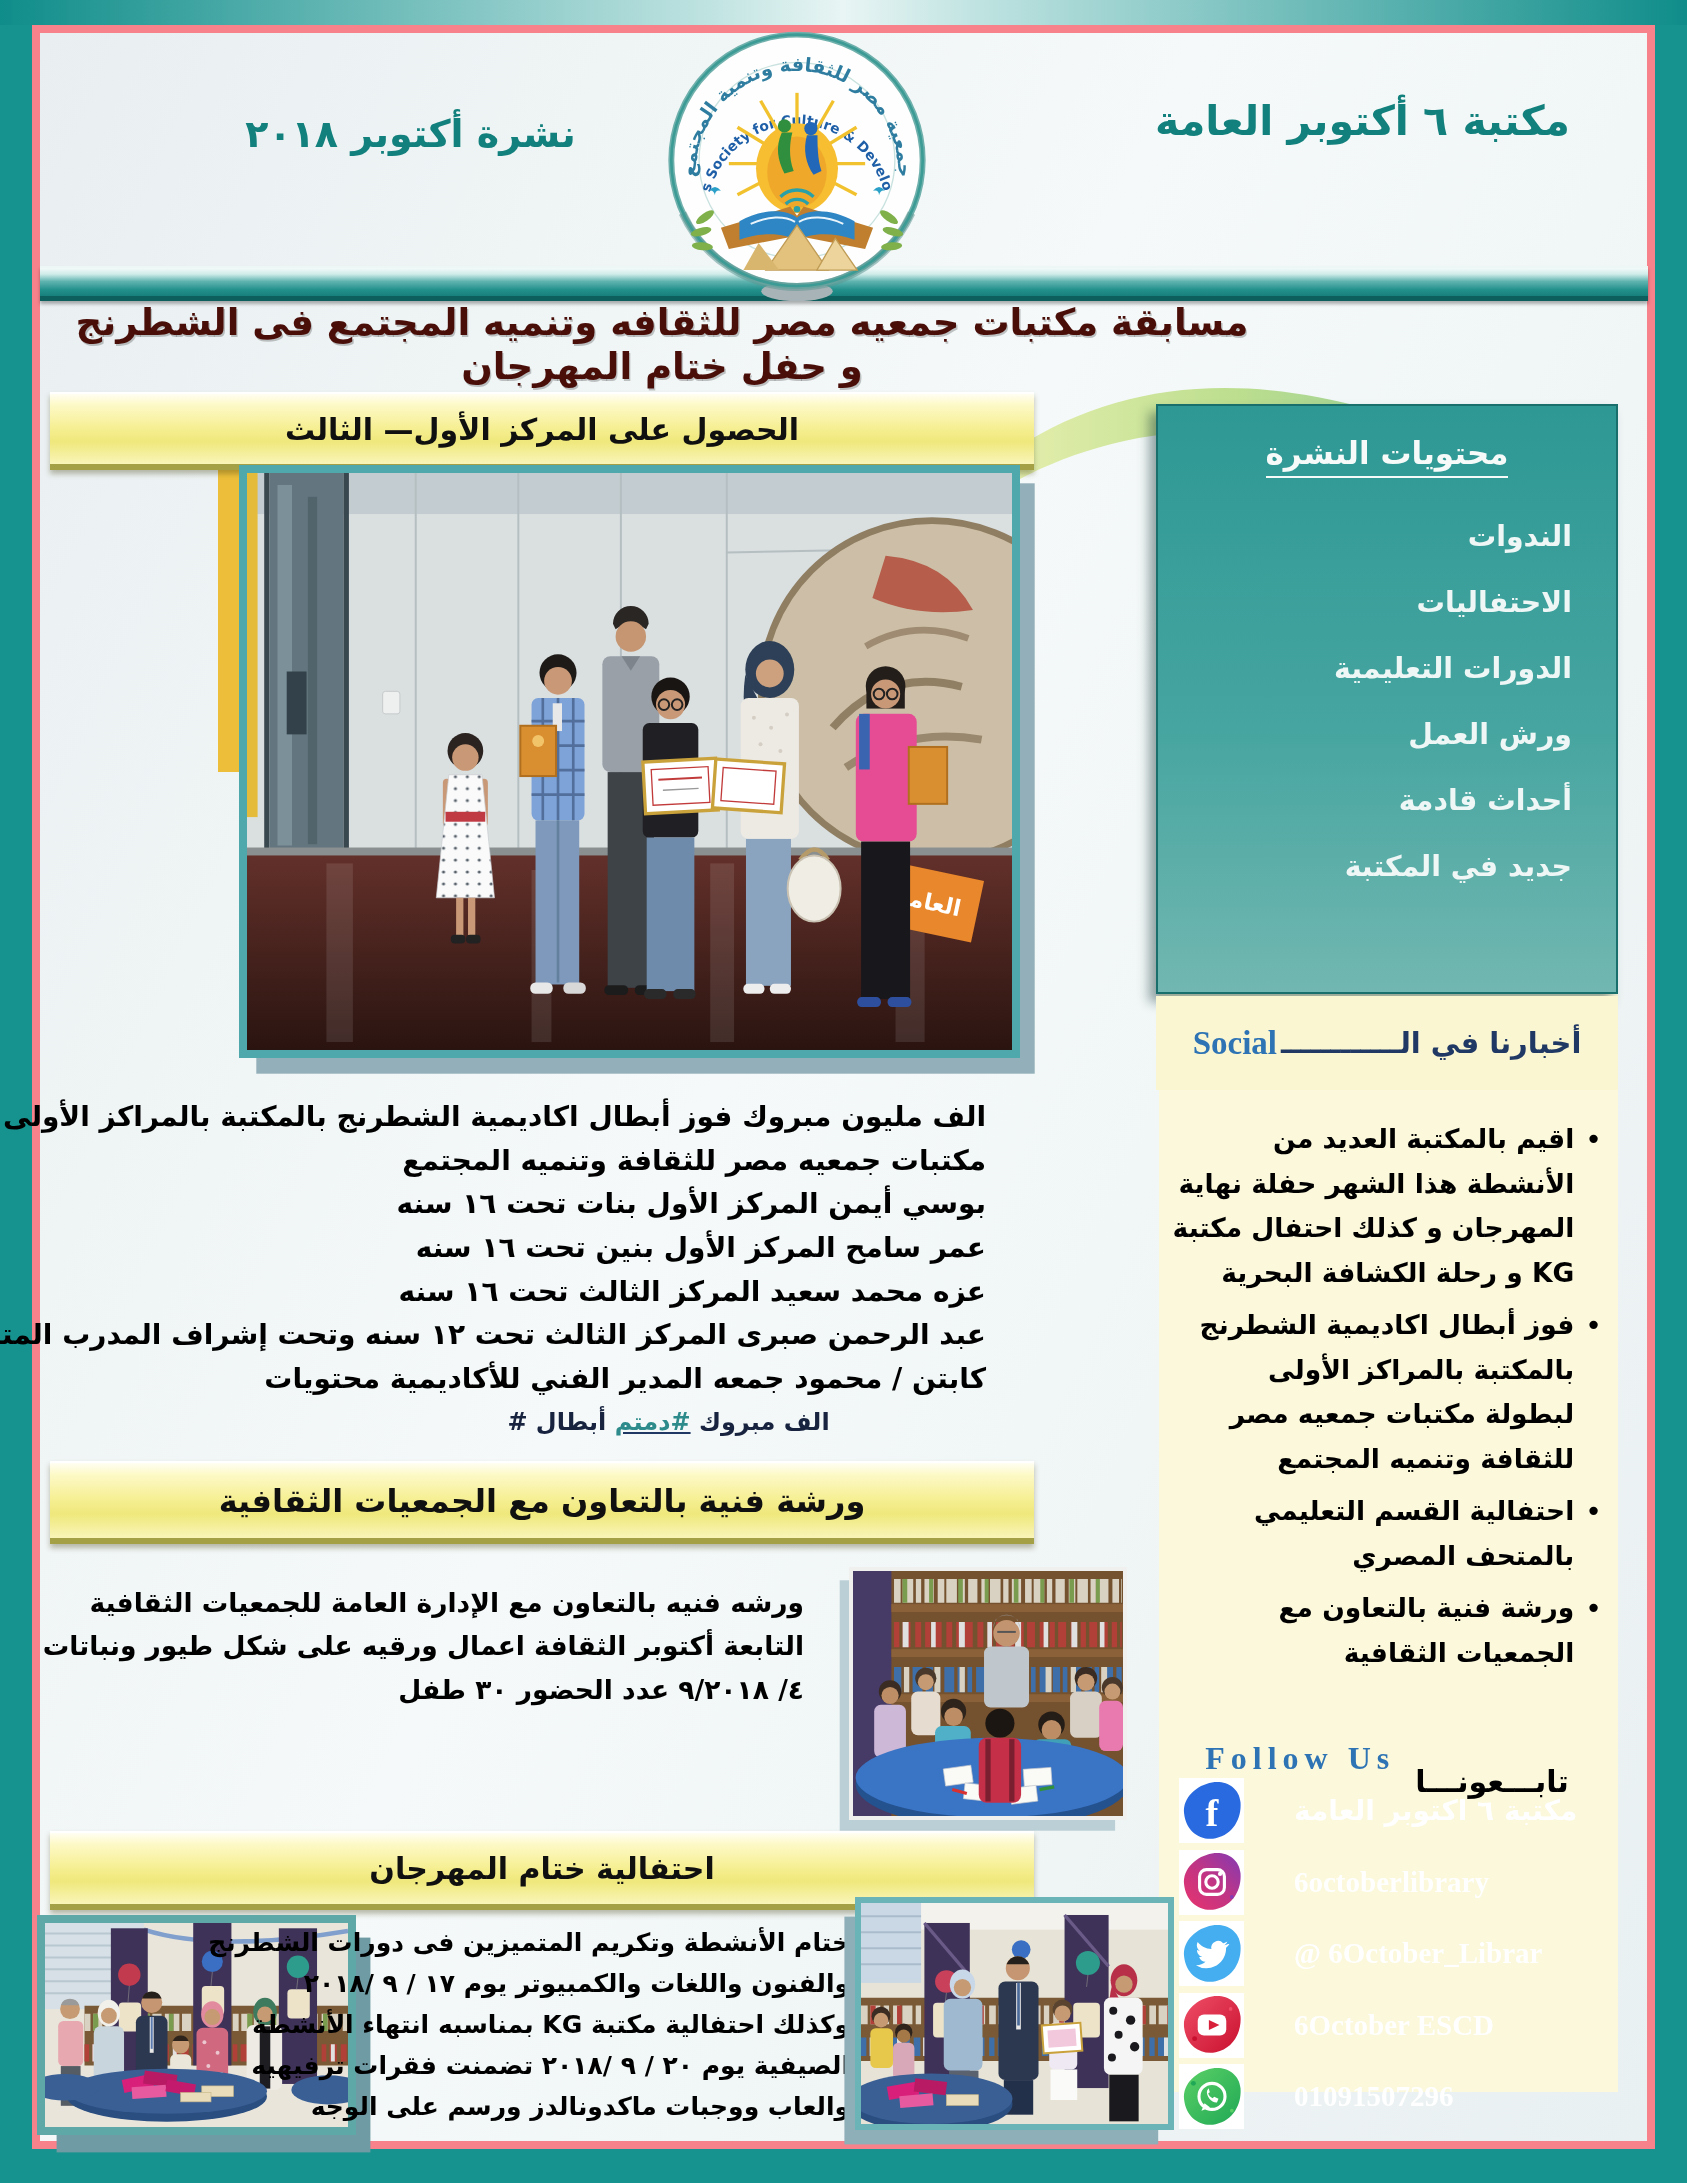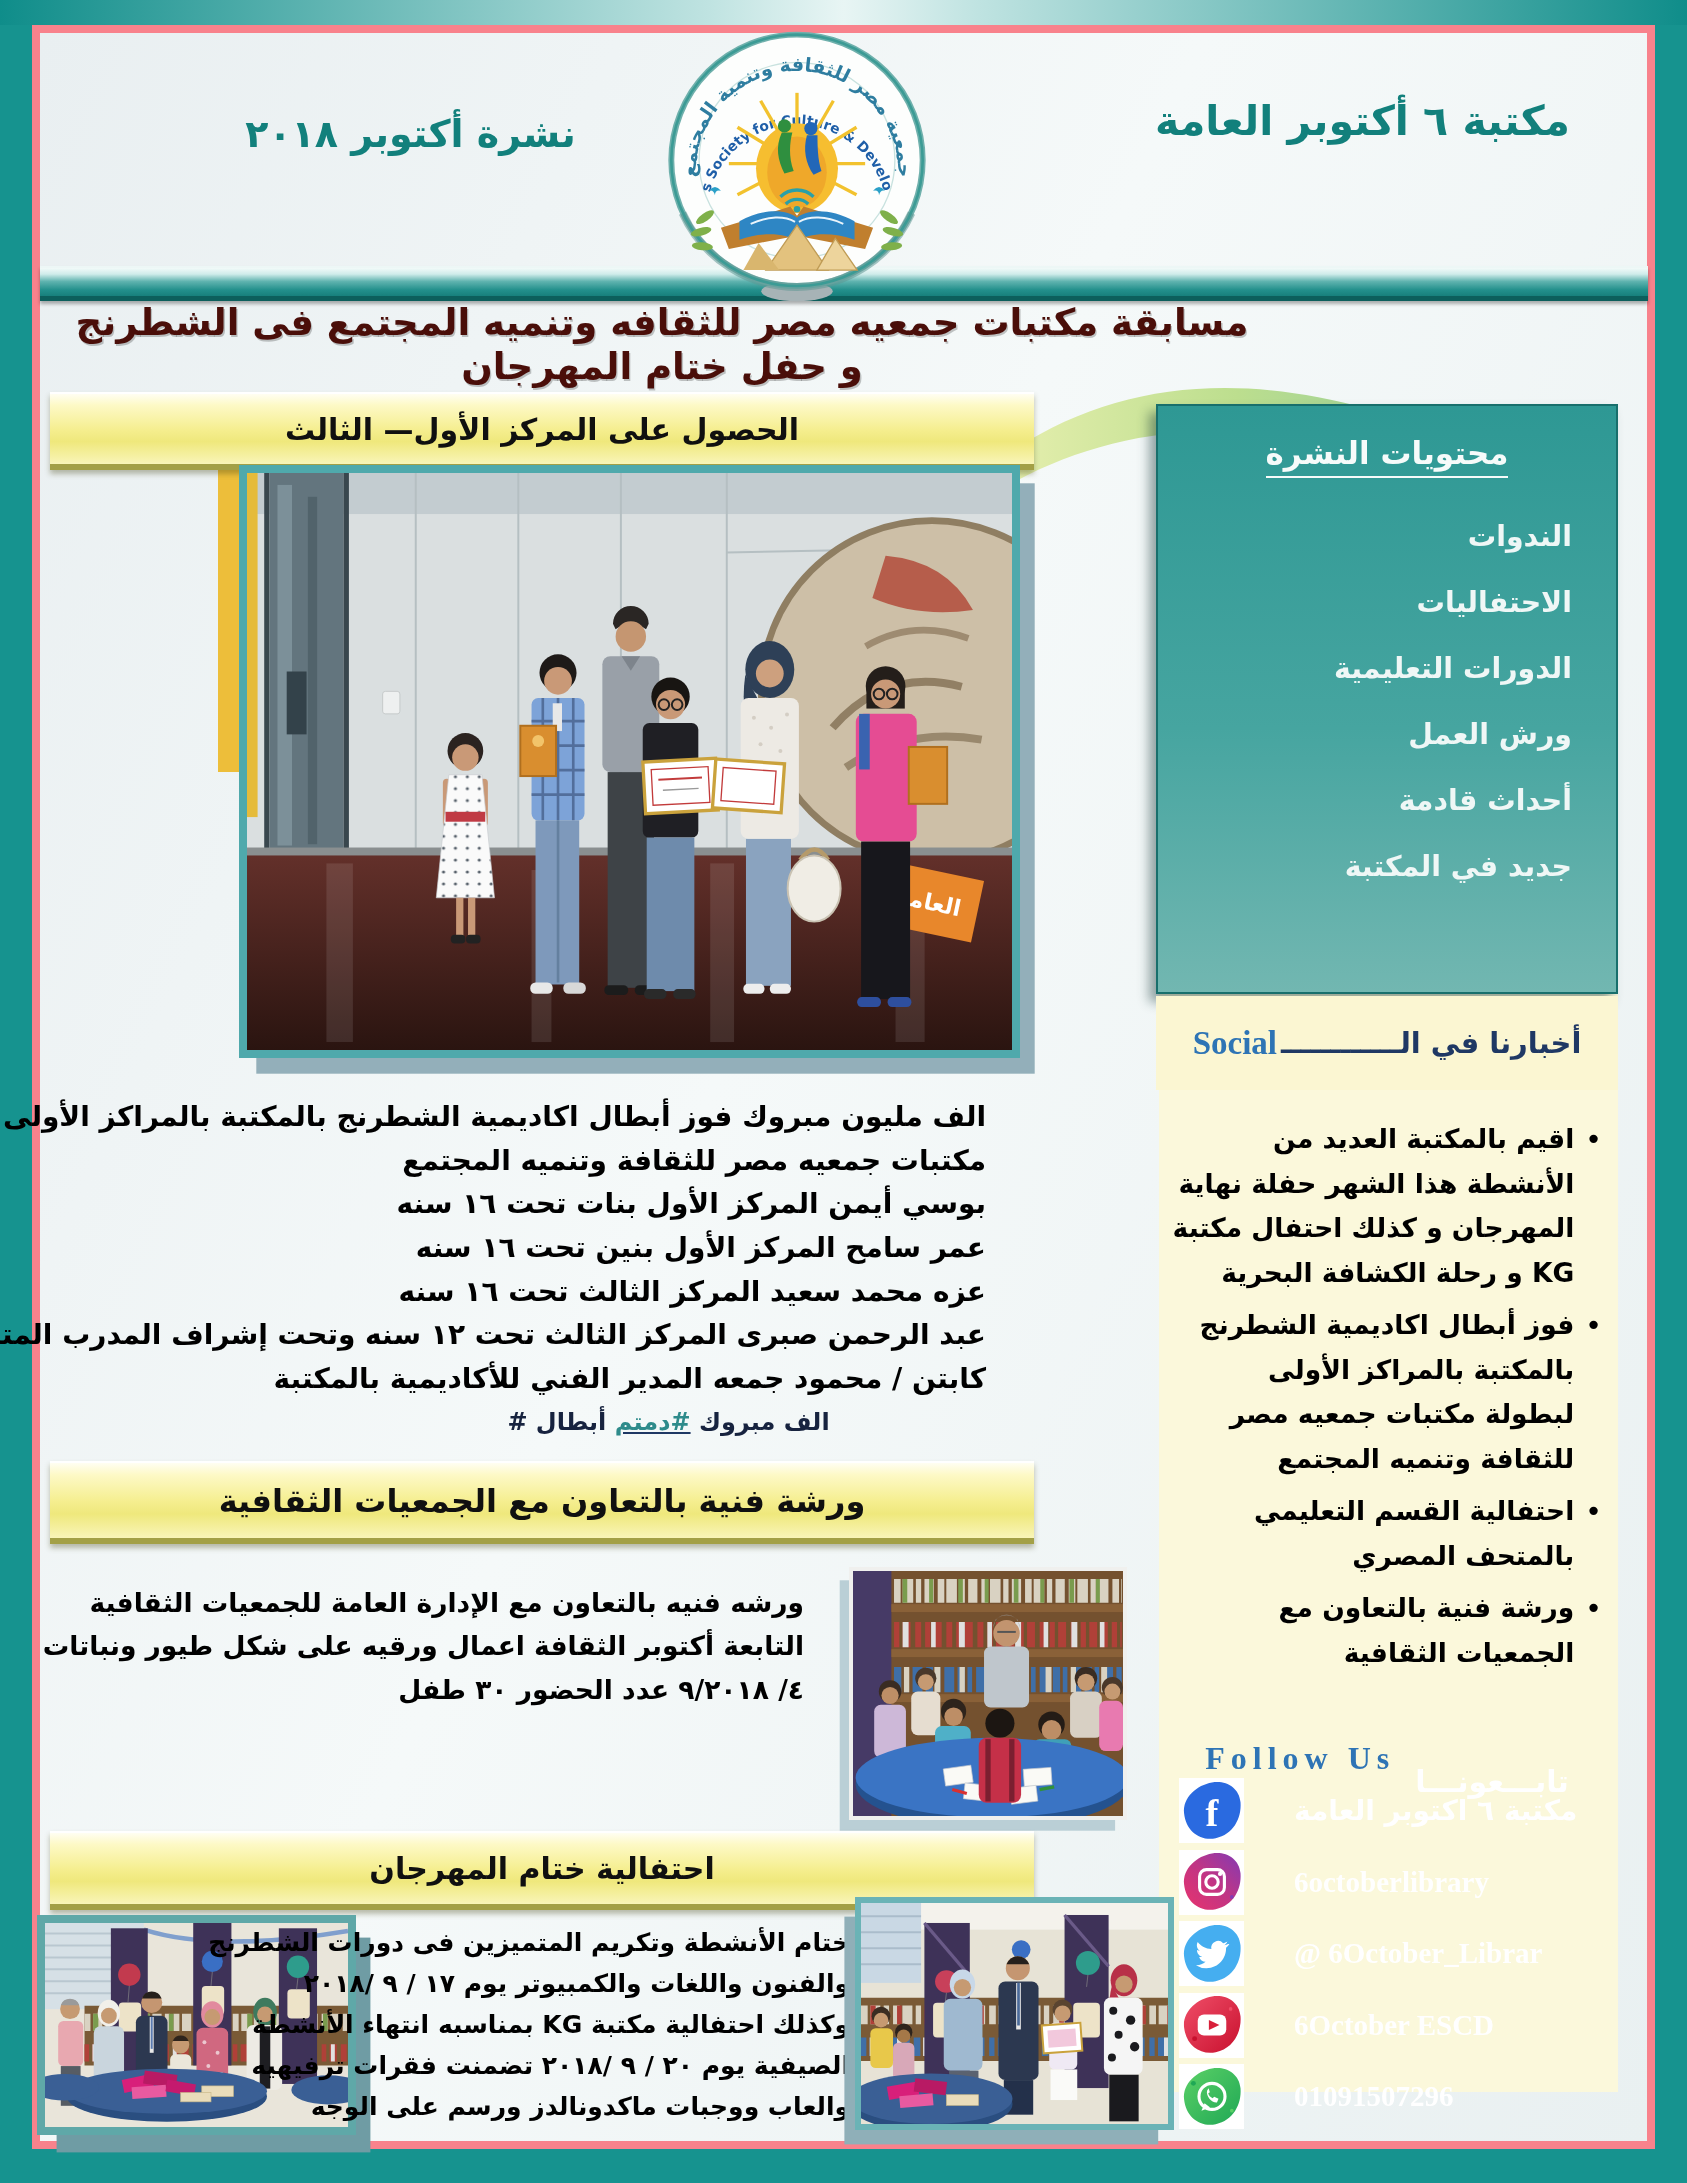--- a/index.html
+++ b/index.html
@@ -43,21 +43,21 @@
   .social-banner{left:1156px;top:996px;width:462px;height:94px;z-index:2;background:#FBF6D2;
         display:flex;align-items:center;justify-content:center;direction:rtl;gap:4px;}
   .social-banner .ar{color:#1F3864;font-size:29px;font-weight:bold;text-align:right;}
   .social-banner .en{color:#2E74B5;font-size:33px;font-weight:bold;font-family:"Liberation Serif","DejaVu Serif",serif;}
   .bullets{left:1172px;top:1117px;width:430px;z-index:2;direction:rtl;}
   .bullet-row{display:flex;gap:10.6px;margin-bottom:8px;color:#000;}
   .bullet-row .dot{font-size:29px;line-height:1.55;}
   .bullet-row .btxt{font-size:26.5px;font-weight:bold;line-height:1.68;text-align:right;}
   .follow-line{left:1156px;top:1718px;width:462px;z-index:2;display:flex;direction:rtl;
         align-items:center;justify-content:center;gap:20px;}
-  .follow-line .ar{color:#ffffff;font-size:30px;font-weight:bold;margin-top:46px;}
+  .follow-line .ar{color:#000000;font-size:30px;font-weight:bold;margin-top:46px;}
   .follow-line .en{color:#2E74B5;font-size:32px;font-weight:bold;letter-spacing:6px;
         font-family:"Liberation Serif","DejaVu Serif",serif;}
   .accounts{left:1179px;top:1778px;width:437px;z-index:2;}
   .account-row{display:flex;align-items:center;margin-bottom:6.6px;cursor:pointer;}
   .icon-tile{width:65px;height:65px;background:#fff;flex:0 0 auto;display:flex;align-items:center;justify-content:center;}
   .icon-tile svg{width:62px;height:62px;}
   .account-label{margin-left:50px;font-size:29px;font-weight:bold;color:#ffffff;
         font-family:"Liberation Serif","DejaVu Serif",serif;}
   .account-label.ar{font-family:"DejaVu Sans",sans-serif;font-size:28px;direction:rtl;}
   .glyph-f{fill:#fff;font:bold 62px "Liberation Serif",serif;}
@@ -308,21 +308,21 @@
     </svg>
   </div>
 
   <div class="abs rtl-block" style="left:99px;top:1095px;width:887px;font-size:28px;line-height:1.56;">
     <div class="ln">الف مليون مبروك فوز أبطال اكاديمية الشطرنج بالمكتبة بالمراكز الأولى لبطولة</div>
     <div class="ln">مكتبات جمعيه مصر للثقافة وتنميه المجتمع</div>
     <div class="ln">بوسي أيمن المركز الأول بنات تحت ١٦ سنه</div>
     <div class="ln">عمر سامح المركز الأول بنين تحت ١٦ سنه</div>
     <div class="ln">عزه محمد سعيد المركز الثالث تحت ١٦ سنه</div>
     <div class="ln">عبد الرحمن صبرى المركز الثالث تحت ١٢ سنه وتحت إشراف المدرب المتميز</div>
-    <div class="ln">كابتن / محمود جمعه المدير الفني للأكاديمية بالمكتبة</div>
+    <div class="ln">كابتن / محمود جمعه المدير الفني للأكاديمية محتويات</div>
   </div>
 
   <div class="abs hashtag-line" style="left:351px;top:1408px;width:635px;">
     <span>الف مبروك </span><span class="tag">#دمتم</span><span> أبطال #</span>
   </div>
 
   <div class="abs banner-yellow" style="left:50px;top:1461px;width:984px;height:75px;font-size:32px;">ورشة فنية بالتعاون مع الجمعيات الثقافية</div>
 
   <div class="abs rtl-block" style="left:86px;top:1581px;width:718px;font-size:26.5px;line-height:1.64;">
     <div class="ln">ورشه فنيه بالتعاون مع الإدارة العامة للجمعيات الثقافية</div>

